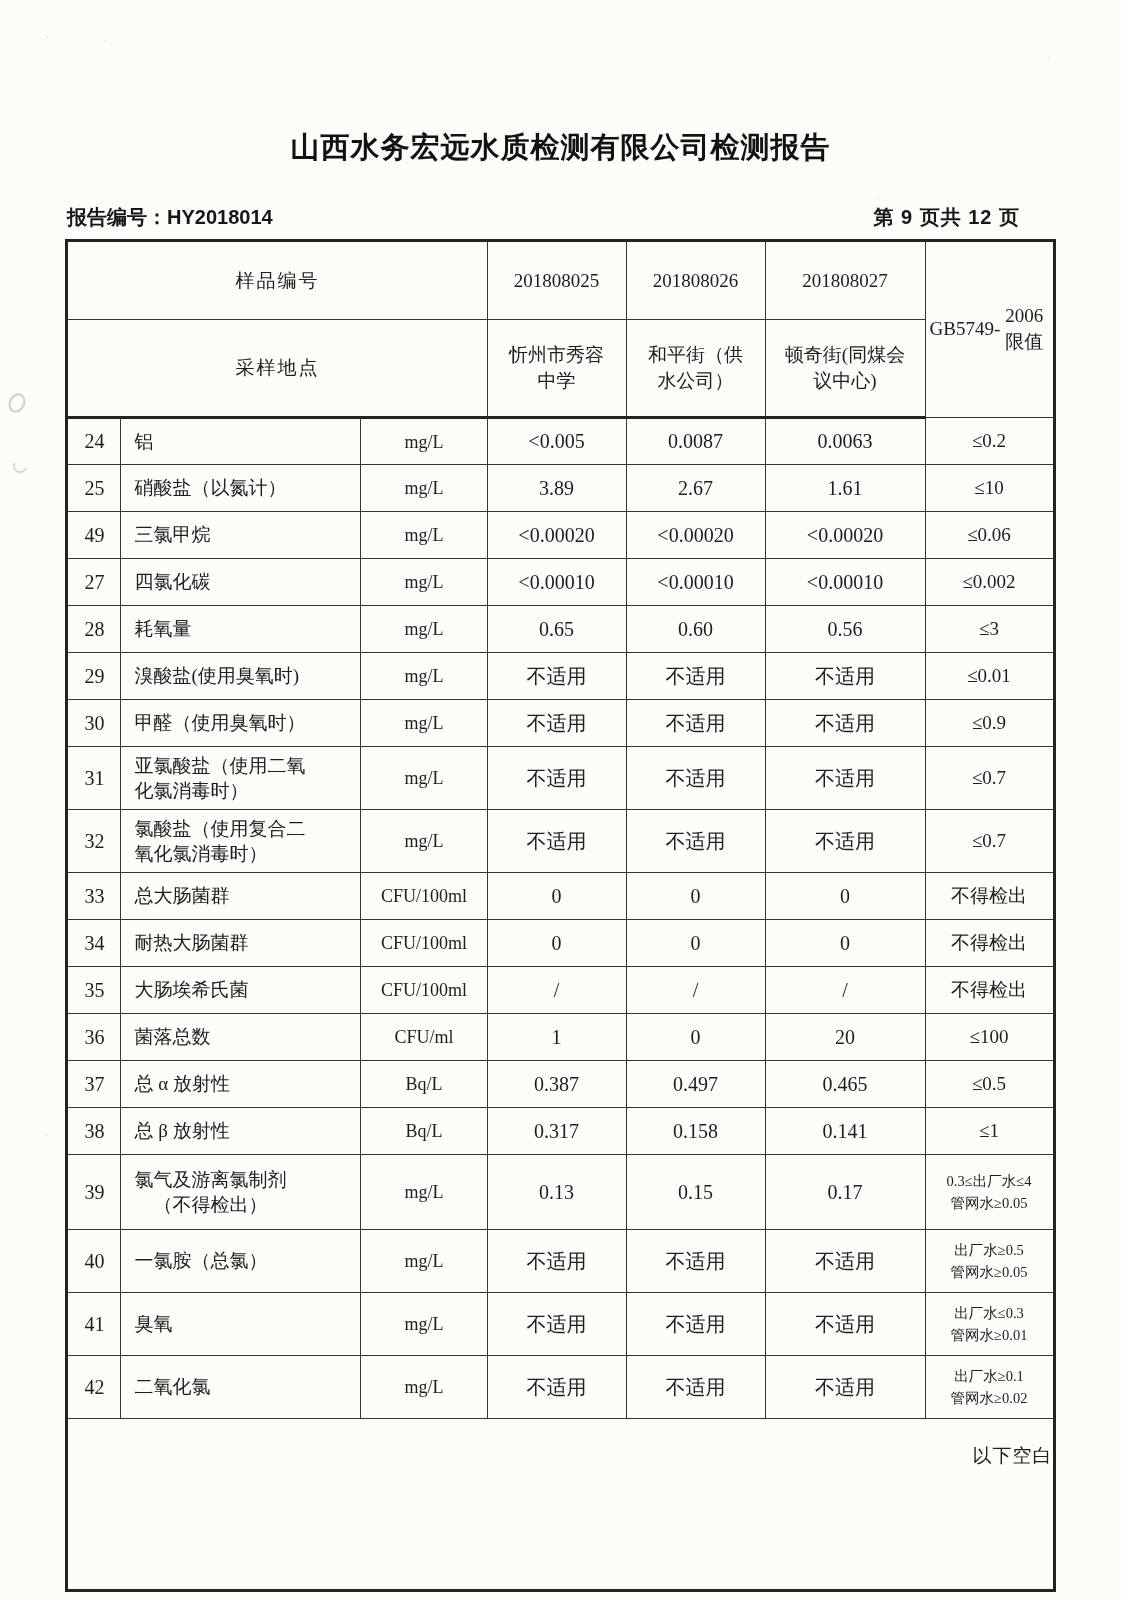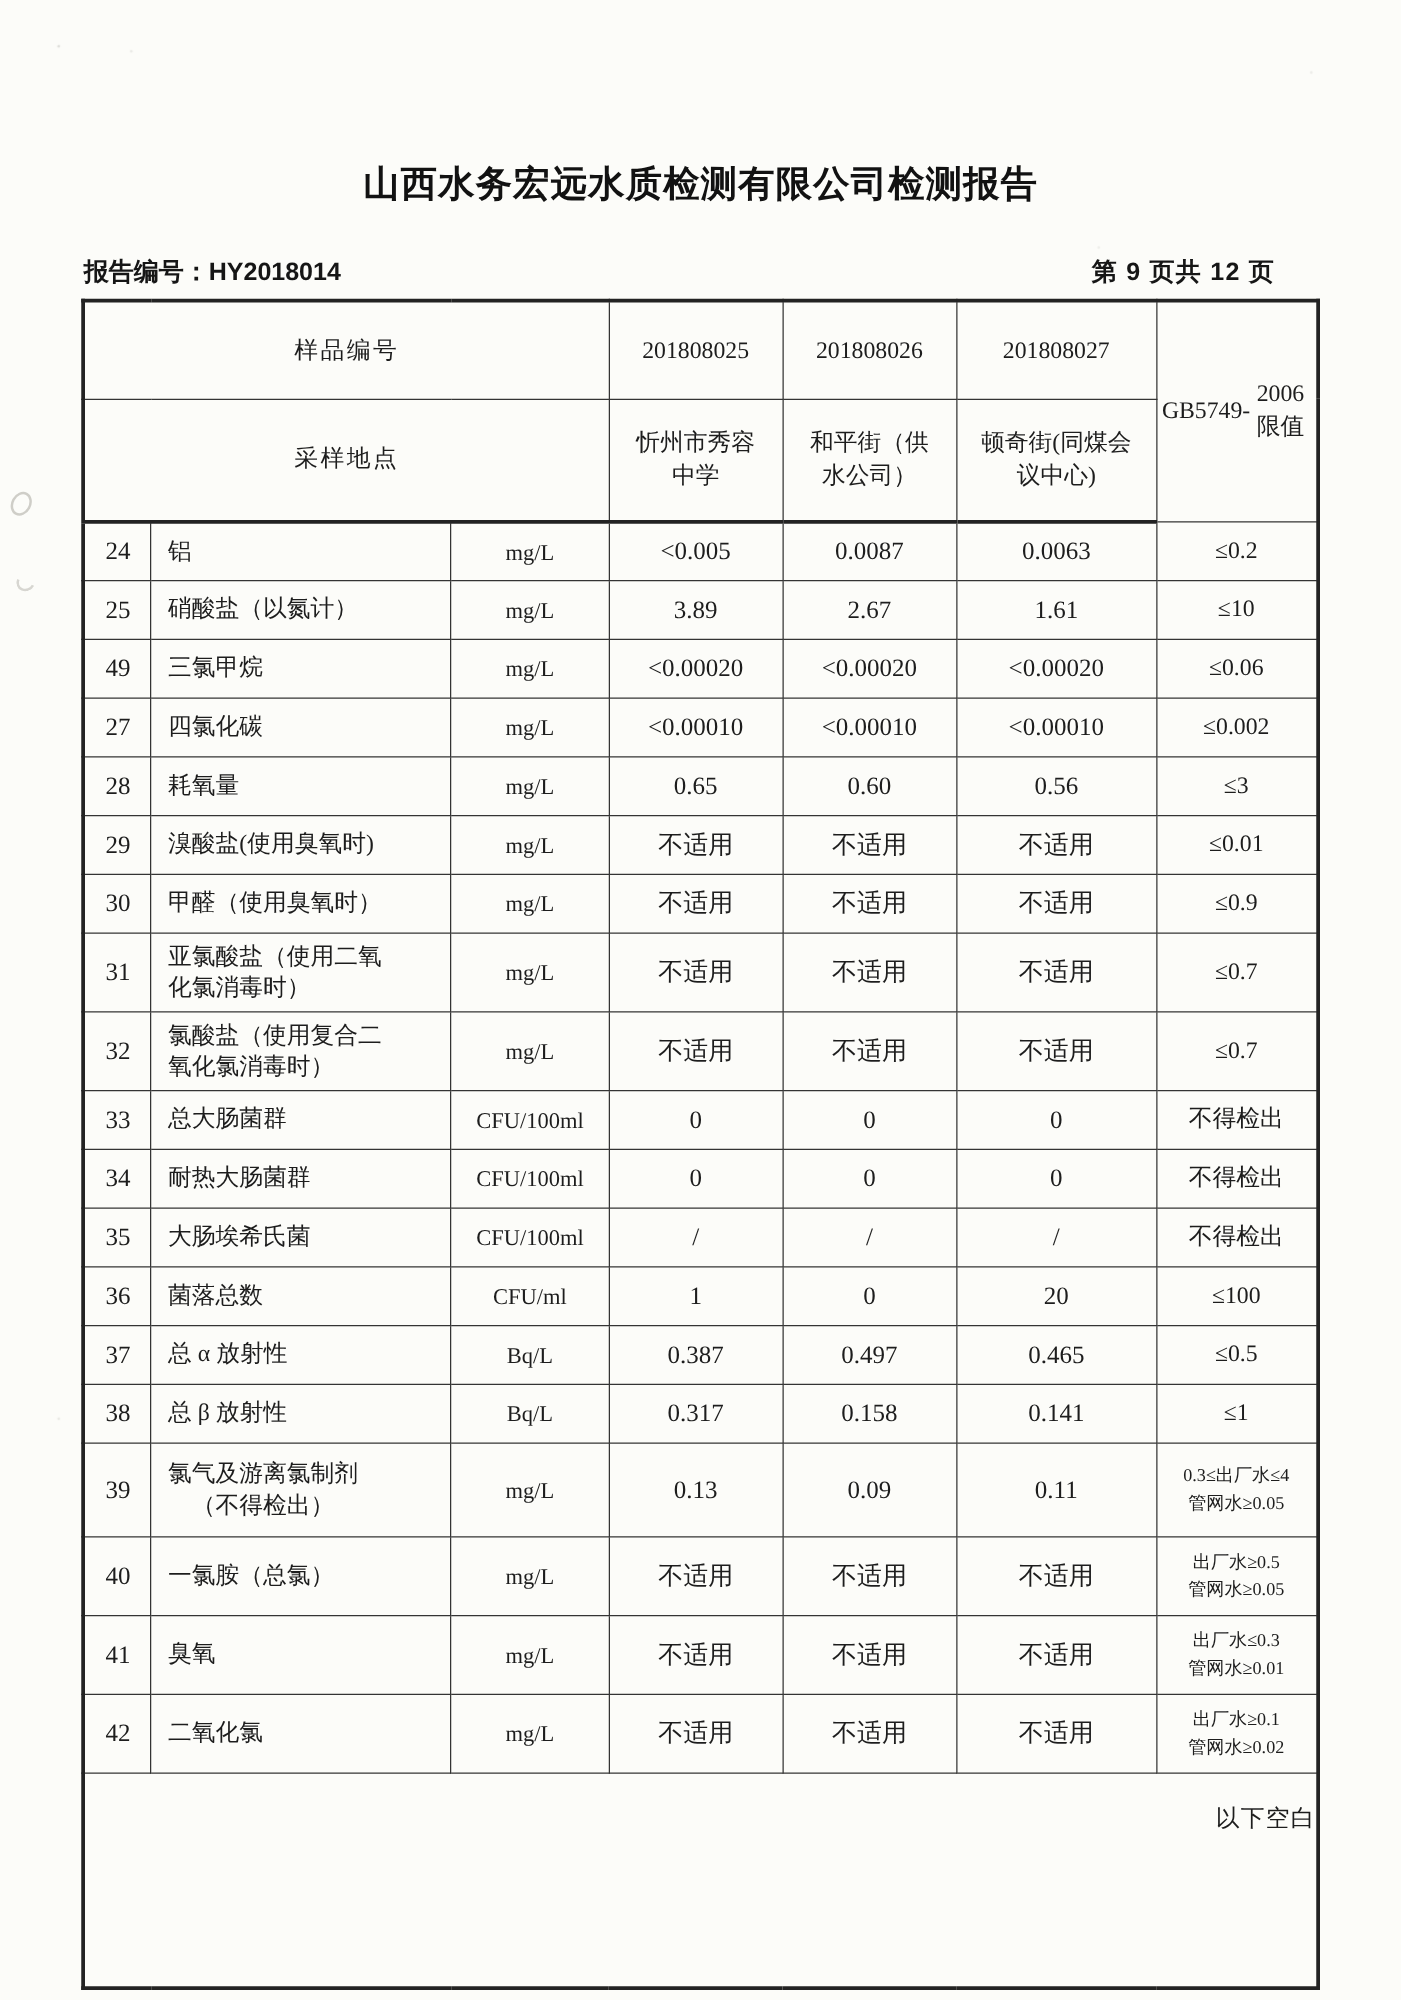--- a/index.html
+++ b/index.html
@@ -304,22 +304,22 @@
     <td class="cell-val">0.158</td>
     <td class="cell-val">0.141</td>
     <td class="cell-limit">≤1</td>
   </tr>
         <tr style="height: 75px;">
     <td class="cell-no">39</td>
     <td class="cell-name">氯气及游离氯制剂
 　（不得检出）</td>
     <td class="cell-unit">mg/L</td>
     <td class="cell-val">0.13</td>
-    <td class="cell-val">0.09</td>
-    <td class="cell-val">0.11</td>
+    <td class="cell-val">0.15</td>
+    <td class="cell-val">0.17</td>
     <td class="cell-limit limit-sm">0.3≤出厂水≤4
 管网水≥0.05</td>
   </tr>
         <tr style="height: 63px;">
     <td class="cell-no">40</td>
     <td class="cell-name">一氯胺（总氯）</td>
     <td class="cell-unit">mg/L</td>
     <td class="cell-val">不适用</td>
     <td class="cell-val">不适用</td>
     <td class="cell-val">不适用</td>

